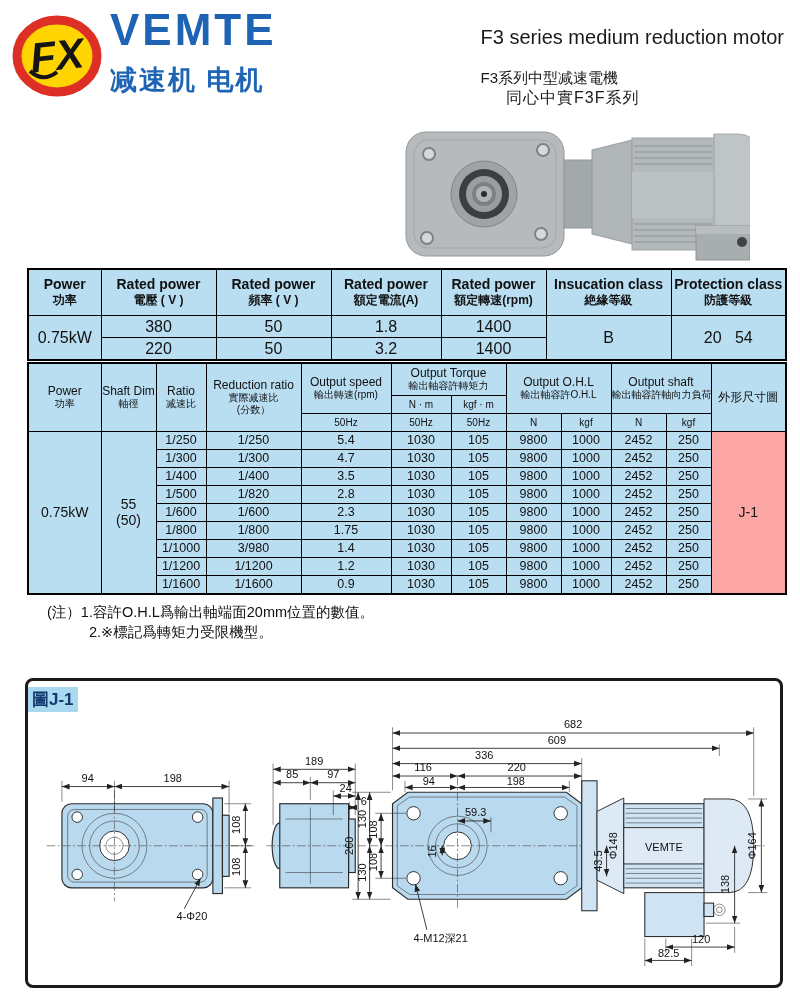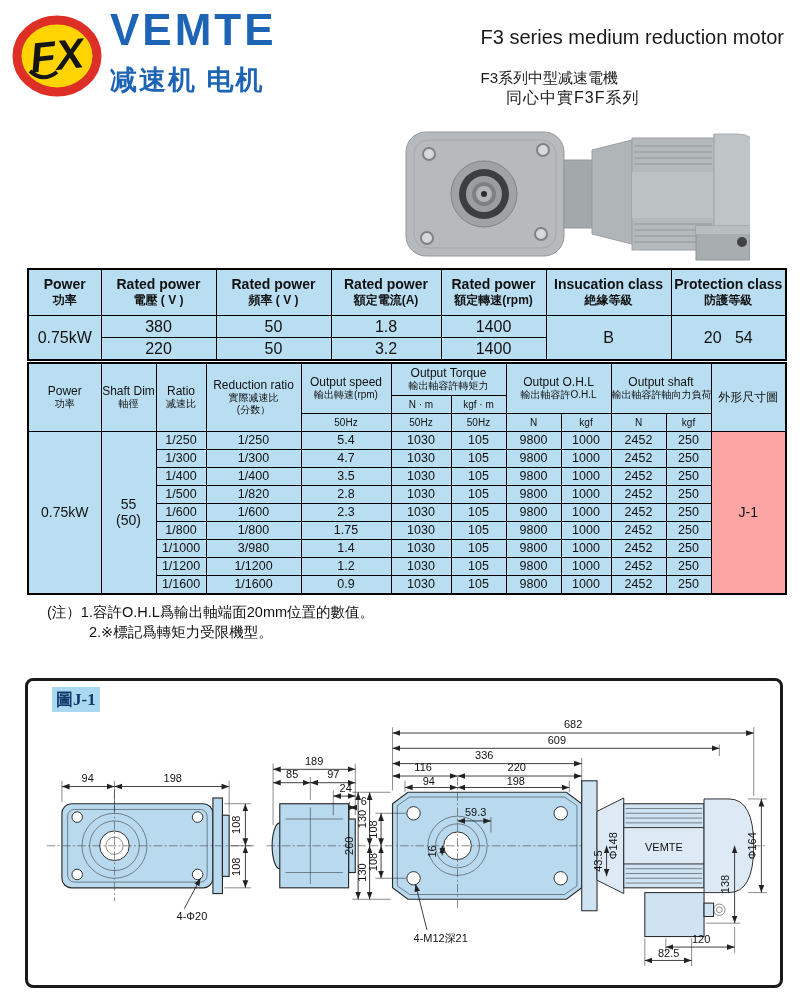--- a/index.html
+++ b/index.html
@@ -37,21 +37,21 @@
   .t2 .val{font-size:12.5px;line-height:17px;}
   .t2 .white{background:#fca5a5;}
   .t2 .big{font-size:14px;}
 
   
   .notes{position:absolute;left:25px;top:602px;font-size:14.5px;line-height:20px;color:#111;margin-left:22px;}
   .notes .indent{padding-left:42px;}
 
   
   .dbox{position:absolute;left:25px;top:678px;width:752px;height:304px;border:3px solid #1a1a1a;border-radius:8px;}
-  .dtitle{padding:6px 0 0 24px;display:flex;align-items:center;font-family:Liberation Serif, serif;}
+  .dtitle{padding:6px 0 0 0;display:flex;align-items:center;}
   .tag{background:#a9d9f0;color:#123a6d;font-weight:bold;font-size:17px;padding:1px 4px;margin-right:4px;}
   .model{font-weight:bold;font-size:19px;color:#000;letter-spacing:0px;}
   .dsvg{display:block;margin:0 auto;}
 
   .dim{stroke:#222;stroke-width:0.9;fill:none;}
   .ext{stroke:#222;stroke-width:0.55;fill:none;}
   .cl{stroke:#555;stroke-width:0.7;fill:none;stroke-dasharray:9 2.5 2 2.5;}
   .thin{stroke:#2a2a2a;stroke-width:0.55;fill:none;}
   .body{fill:#b9d9ee;stroke:#2a2a2a;stroke-width:1.2;}
   .body2{fill:#cfe3f3;stroke:#2a2a2a;stroke-width:1.1;}

